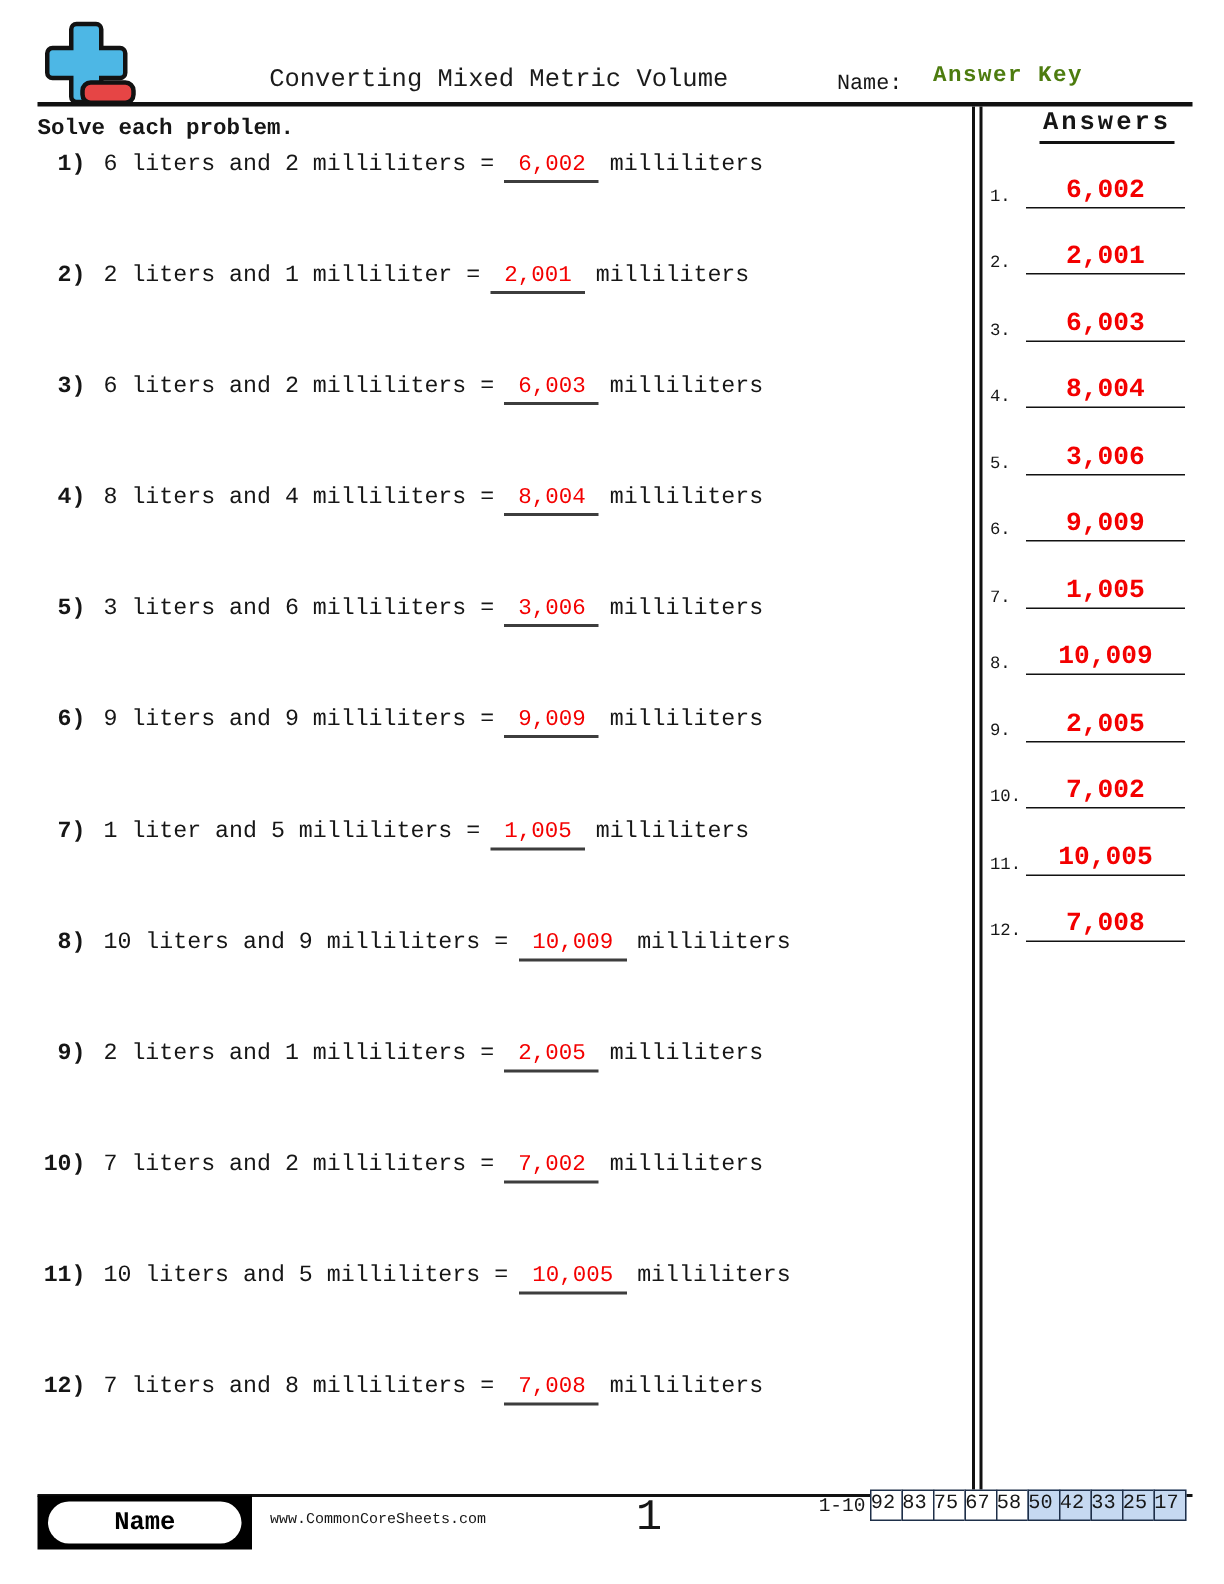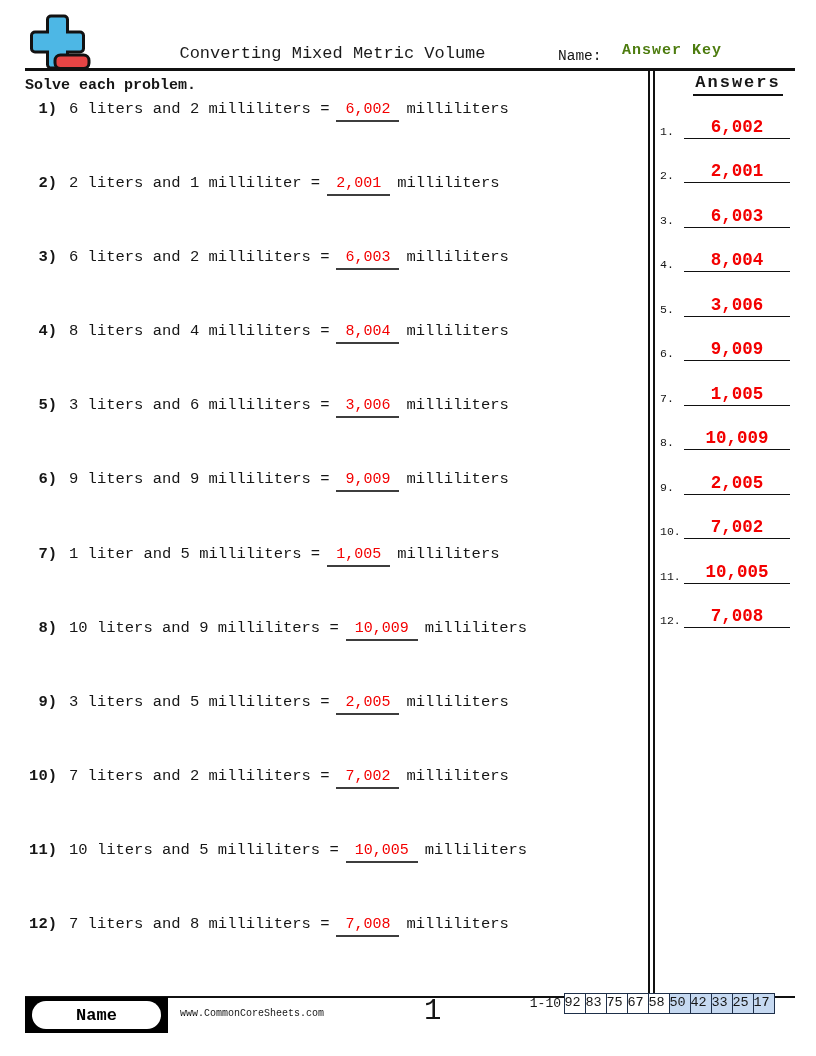--- a/index.html
+++ b/index.html
@@ -66,21 +66,21 @@
   .subject-pill {
     position:absolute; left:7px; right:7px; top:4px; bottom:4px;
     background:#fff; border-radius:14px;
     display:flex; align-items:center; justify-content:center;
     font-size:17px; font-weight:bold; color:#000;
   }
   .website { position:absolute; left:180px; top:1008px; font-size:10px; }
   .page-number { position:absolute; left:424px; top:995px; font-size:29px; }
 
   .score-table { position:absolute; left:528px; top:993px; }
-  .score-row { display:flex; }
+  .score-row { display:flex;margin-left:16px; }
   .slabel {
     width:37px; flex:none; text-align:right; padding-right:4px;
     font-size:13px; line-height:21px;
   }
   .scell {
     width:22.5px; height:21px; flex:none; margin-left:-1.5px;
     border:1.5px solid #1e2f49; background:#fff;
     font-size:13.5px; line-height:18px; 
   }
   .scell[data-hl="true"] { background:#c6d9f1; }
@@ -150,21 +150,21 @@
     <span class="ptext">milliliters</span>
   </div>
   <div class="problem" style="top:619px">
     <span class="pnum">8)</span>
     <span class="ptext">10 liters and 9 milliliters =</span>
     <span class="pblank">10,009</span>
     <span class="ptext">milliliters</span>
   </div>
   <div class="problem" style="top:693px">
     <span class="pnum">9)</span>
-    <span class="ptext">3 liters and 5 milliliters =</span>
+    <span class="ptext">2 liters and 1 milliliters =</span>
     <span class="pblank">2,005</span>
     <span class="ptext">milliliters</span>
   </div>
   <div class="problem" style="top:767px">
     <span class="pnum">10)</span>
     <span class="ptext">7 liters and 2 milliliters =</span>
     <span class="pblank">7,002</span>
     <span class="ptext">milliliters</span>
   </div>
   <div class="problem" style="top:841px">

